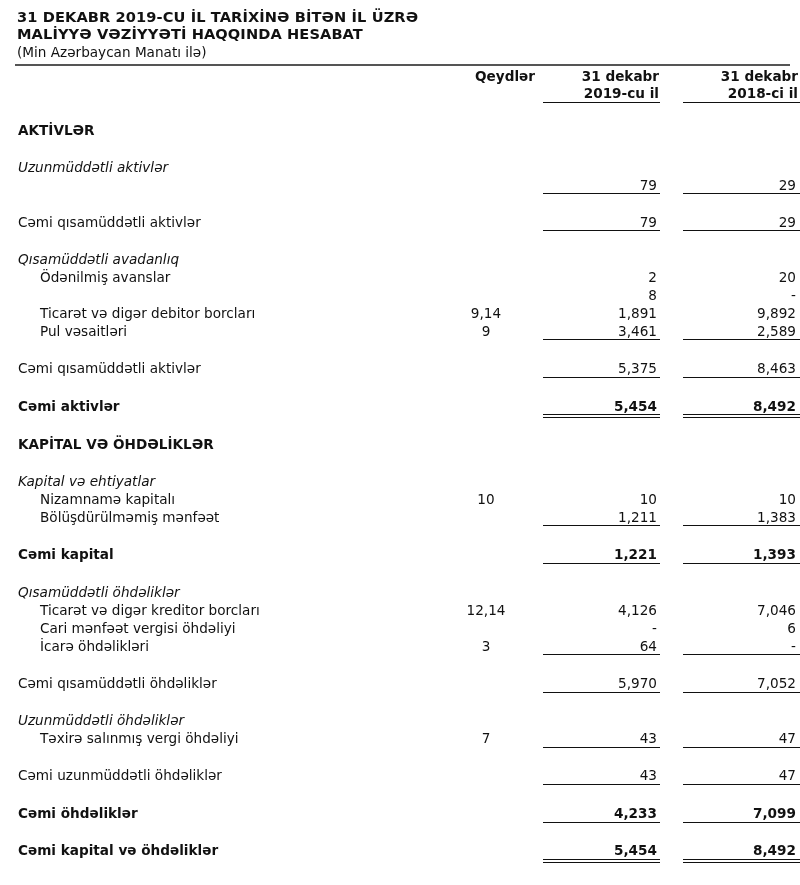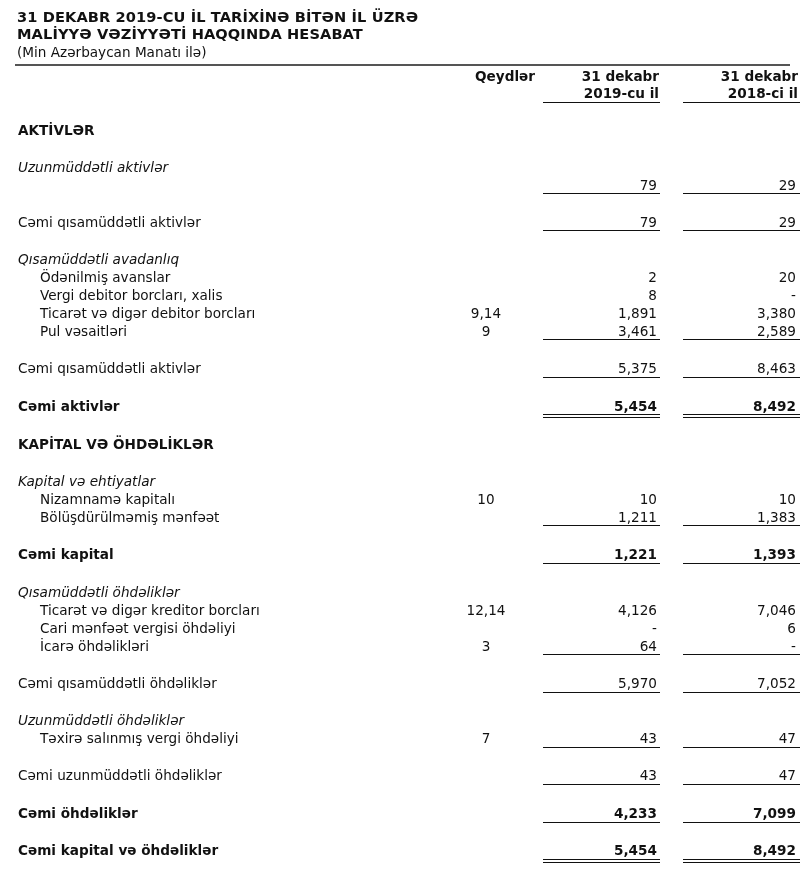--- a/index.html
+++ b/index.html
@@ -78,30 +78,29 @@
 <div class="row group" style="top:250px">
   <span class="lbl">Qısamüddətli avadanlıq</span>
 </div>
 <div class="row indent" style="top:268px">
   <span class="lbl">Ödənilmiş avanslar</span>
   <span class="note"></span>
   <span class="v v1">2</span>
   <span class="v v2">20</span>
 </div>
 <div class="row indent" style="top:286px">
-  <span class="lbl">Vergi debitor borcları, xalis</span>
   <span class="note"></span>
   <span class="v v1">8</span>
   <span class="v v2">-</span>
 </div>
 <div class="row indent" style="top:304px">
   <span class="lbl">Ticarət və digər debitor borcları</span>
   <span class="note">9,14</span>
   <span class="v v1">1,891</span>
-  <span class="v v2">3,380</span>
+  <span class="v v2">9,892</span>
 </div>
 <div class="row indent" style="top:322px">
   <span class="lbl">Pul vəsaitləri</span>
   <span class="note">9</span>
   <span class="v v1">3,461</span>
   <span class="v v2">2,589</span>
 </div>
 <div class="uline u1" style="top:339px"></div>
 <div class="uline u2" style="top:339px"></div>
 

